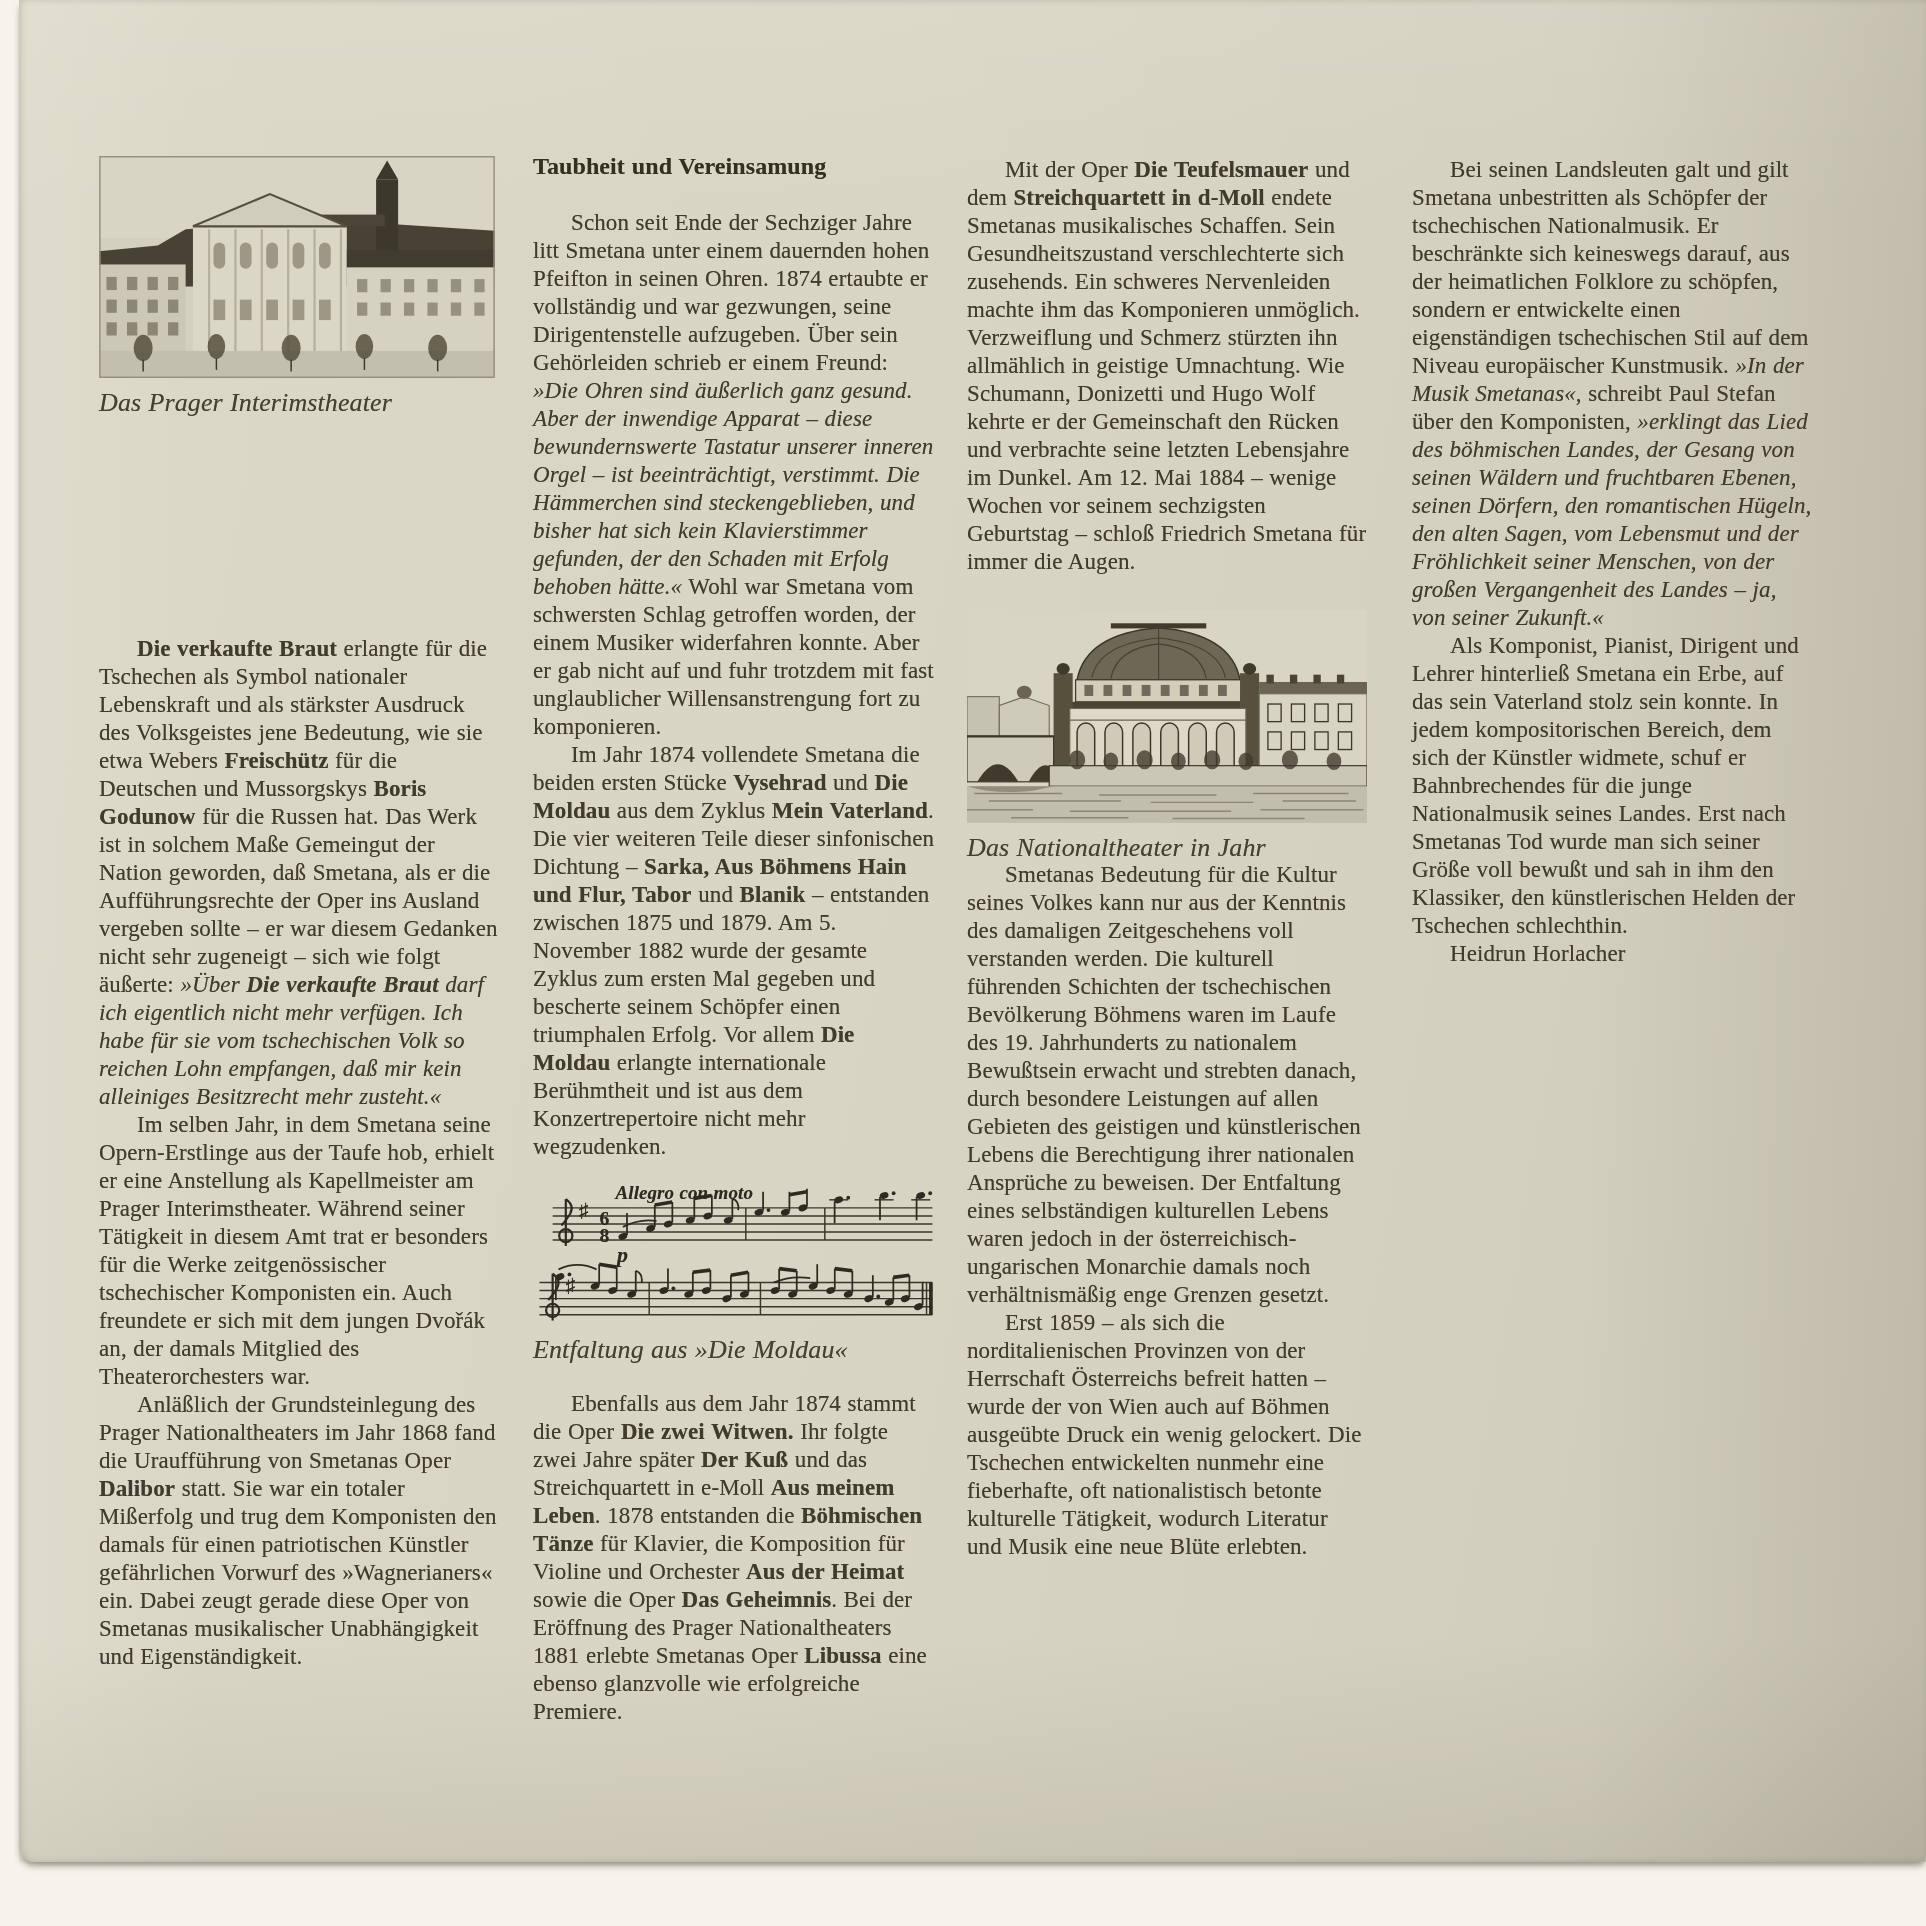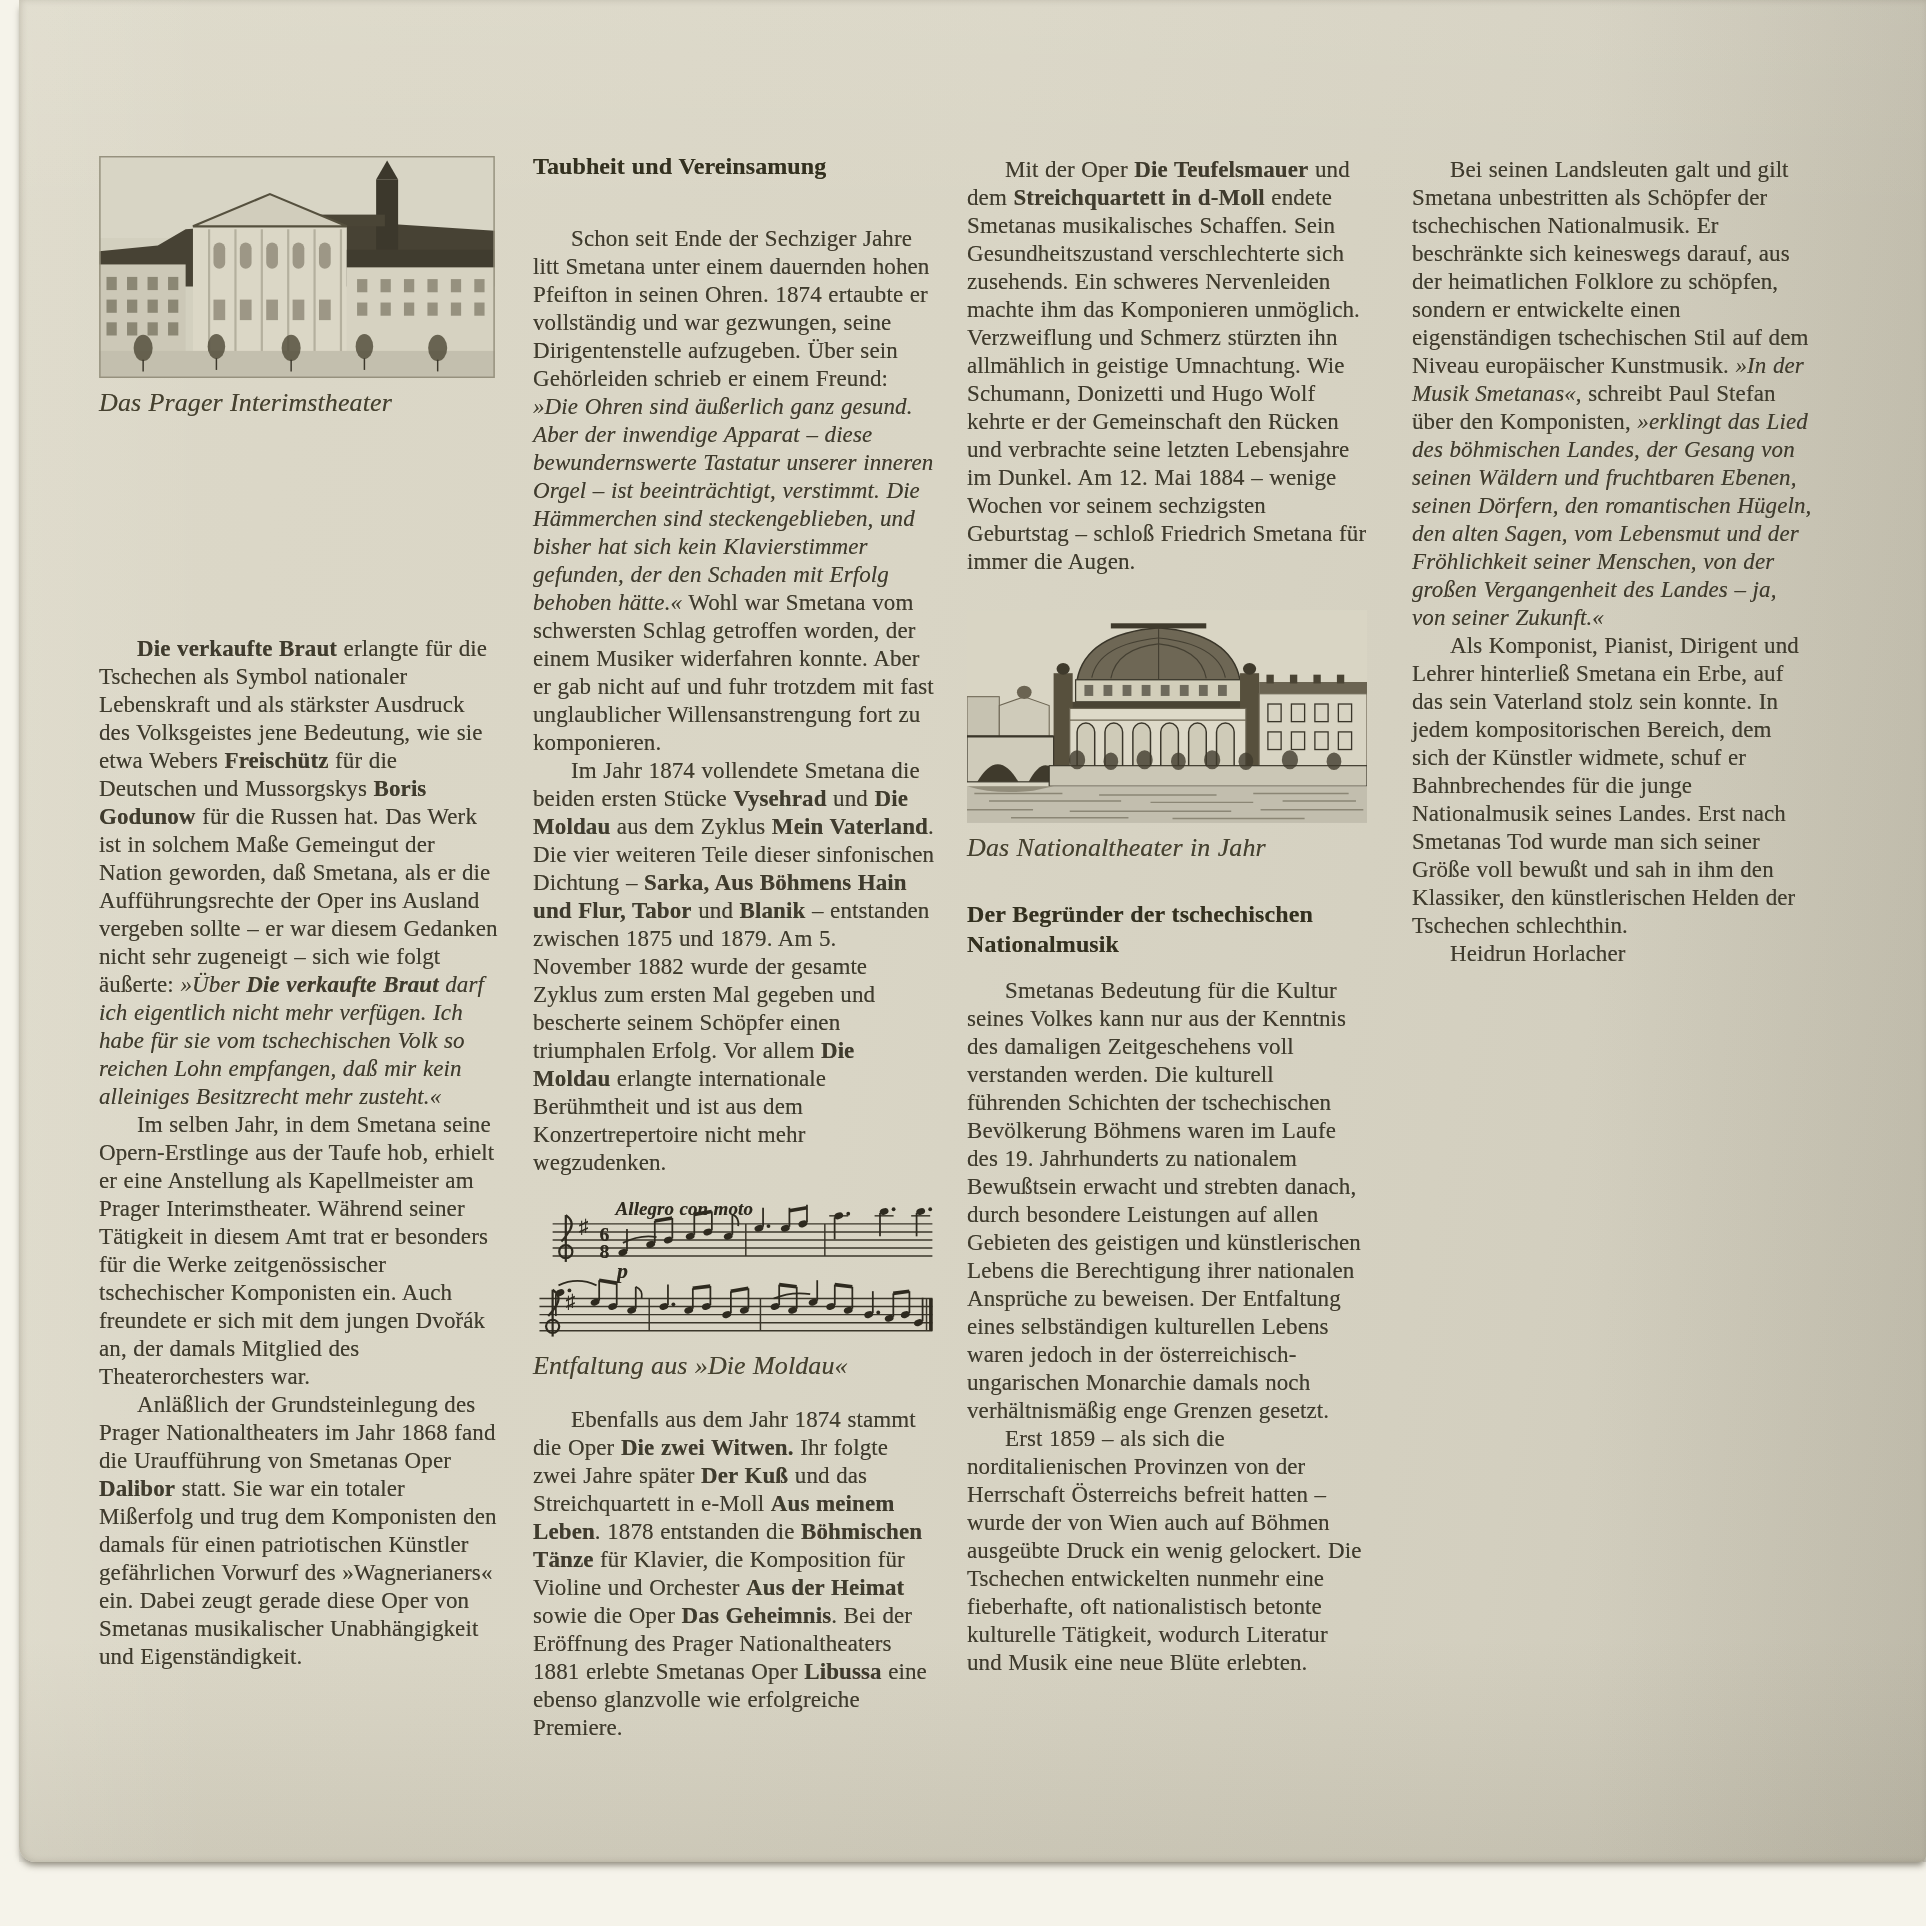--- a/index.html
+++ b/index.html
@@ -21,21 +21,21 @@
                linear-gradient(180deg,rgba(255,255,248,.08) 0%,rgba(0,0,0,0) 12%,rgba(0,0,0,0) 88%,rgba(88,82,64,.10) 100%);
   }
   .col{
     position:absolute;top:0;width:402px;
     color:#3f3b2d;font-size:23px;line-height:28px;word-spacing:0.7px;letter-spacing:0.1px;
     text-shadow:0 0 0.4px rgba(63,59,45,.55);
   }
   .c1{left:80px;} .c2{left:514px;} .c3{left:948px;} .c4{left:1393px;}
   .col p{margin:0;text-indent:38px;}
   .col h2{font-size:24px;line-height:30px;margin:0;font-weight:bold;color:#33301f;}
-  .c2 h2{margin-top:151px;margin-bottom:44px;}
+  .c2 h2{margin-top:151px;margin-bottom:28px;}
   .c3 h2{margin-top:38px;margin-bottom:17.6px;}
   figure{margin:0;}
   figcaption{font-style:italic;font-size:26px;line-height:26.4px;margin-top:11.7px;color:#45412f;text-indent:0;}
   .photo-fig{margin-top:156px;margin-bottom:219px;}
   .photo-fig svg{display:block;width:396px;height:222px;}
   .eng-fig{margin-top:34px;}
   .eng-fig svg{display:block;width:400px;height:213px;}
   .music-fig{margin:22px 0 26.4px 0;}
   .music-fig svg{display:block;width:400px;height:150px;}
   .music-fig figcaption{margin-top:4.4px;}
@@ -426,21 +426,20 @@
         <g stroke="#55503e" stroke-width="2" opacity=".5" fill="none">
           <path d="M10 250 h120 M180 252 h160 M390 250 h130"></path>
           <path d="M30 260 h180 M250 262 h140 M430 260 h100"></path>
           <path d="M0 272 h90 M140 274 h220 M400 272 h140"></path>
           <path d="M60 283 h160 M280 284 h180"></path>
         </g>
         <path d="M0 240 Q40 252 90 246 L118 240 Z" fill="#6b6452" opacity=".55"></path>
       </svg>
       <figcaption>Das Nationaltheater in Jahr</figcaption>
     </figure>
-    <h2>Der Begründer der tschechischen Nationalmusik</h2>
     <p>Smetanas Bedeutung für die Kultur seines Volkes kann nur aus der Kenntnis des damaligen Zeitgeschehens voll verstanden werden. Die kulturell führenden Schichten der tschechischen Bevölkerung Böhmens waren im Laufe des 19. Jahrhunderts zu nationalem Bewußtsein erwacht und strebten danach, durch besondere Leistungen auf allen Gebieten des geistigen und künstlerischen Lebens die Berechtigung ihrer nationalen Ansprüche zu beweisen. Der Entfaltung eines selbständigen kulturellen Lebens waren jedoch in der österreichisch-ungarischen Monarchie damals noch verhältnismäßig enge Grenzen gesetzt.</p>
     <p>Erst 1859 – als sich die norditalienischen Provinzen von der Herrschaft Österreichs befreit hatten – wurde der von Wien auch auf Böhmen ausgeübte Druck ein wenig gelockert. Die Tschechen entwickelten nunmehr eine fieberhafte, oft nationalistisch betonte kulturelle Tätigkeit, wodurch Literatur und Musik eine neue Blüte erlebten.</p>
   </div>
 
   <div class="col c4">
     <p style="margin-top:156px">Bei seinen Landsleuten galt und gilt Smetana unbestritten als Schöpfer der tschechischen Nationalmusik. Er beschränkte sich keineswegs darauf, aus der heimatlichen Folklore zu schöpfen, sondern er entwickelte einen eigenständigen tschechischen Stil auf dem Niveau europäischer Kunstmusik. <i>»In der Musik Smetanas«</i>, schreibt Paul Stefan über den Komponisten, <i>»erklingt das Lied des böhmischen Landes, der Gesang von seinen Wäldern und fruchtbaren Ebenen, seinen Dörfern, den romantischen Hügeln, den alten Sagen, vom Lebensmut und der Fröhlichkeit seiner Menschen, von der großen Vergangenheit des Landes – ja, von seiner Zukunft.«</i></p>
     <p>Als Komponist, Pianist, Dirigent und Lehrer hinterließ Smetana ein Erbe, auf das sein Vaterland stolz sein konnte. In jedem kompositorischen Bereich, dem sich der Künstler widmete, schuf er Bahnbrechendes für die junge Nationalmusik seines Landes. Erst nach Smetanas Tod wurde man sich seiner Größe voll bewußt und sah in ihm den Klassiker, den künstlerischen Helden der Tschechen schlechthin.</p>
     <p class="byline">Heidrun Horlacher</p>
   </div>
 

